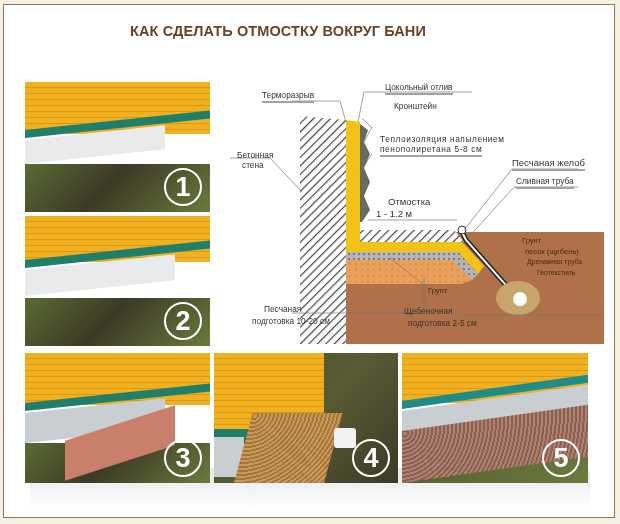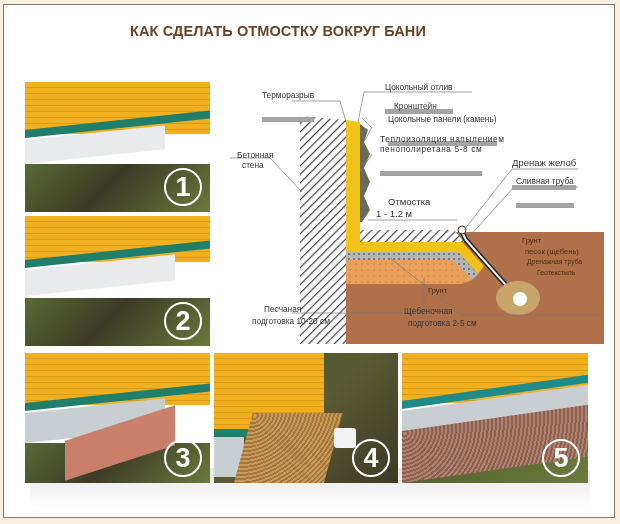--- a/index.html
+++ b/index.html
@@ -8,21 +8,21 @@
   .title{position:absolute;left:0;top:23px;width:556px;text-align:center;font-size:14.5px;font-weight:bold;color:#6b4426;letter-spacing:0.1px;}
   .shadow-bottom{position:absolute;left:30px;top:468px;width:560px;height:40px;background:linear-gradient(#e6e6e6,#ffffff);border-radius:6px;}
   .photo{position:absolute;overflow:hidden;}
   .photo .wall{position:absolute;left:0;top:0;right:0;background:repeating-linear-gradient(180deg,#f0b020 0px,#f0b020 5px,#d99a16 5px,#d99a16 6px);}
   .photo .trim{position:absolute;left:0;right:0;background:#1f7f6a;}
   .photo .base{position:absolute;left:0;right:0;background:#e8eaec;}
   .photo .ground{position:absolute;left:0;right:0;bottom:0;background:linear-gradient(135deg,#5a6a34,#3c3a26 45%,#6b7a3c);}
   .photo .num{position:absolute;width:34px;height:34px;border:2.5px solid #fff;border-radius:50%;color:#fff;font-weight:bold;font-size:27px;line-height:34px;text-align:center;font-family:"Liberation Sans",sans-serif;}
   .diagram{position:absolute;left:222px;top:82px;width:390px;height:268px;}
   .lbl{position:absolute;font-size:8.3px;color:#333;white-space:nowrap;font-family:"Liberation Sans",sans-serif;}
-  .lbl.u{border-bottom:5px solid #a3a3a3;padding-bottom:17px;}
+  .lbl.u{border-bottom:2px solid #a3a3a3;padding-bottom:1px;}
   .lbl.big{font-size:9.5px;}
   .lbl.dk{color:#4a2a10;font-size:7.6px;}
 </style>
 </head>
 <body>
 
 <div class="frame"></div>
 <div class="title">КАК СДЕЛАТЬ ОТМОСТКУ ВОКРУГ БАНИ</div>
 <div class="shadow-bottom"></div>
 
@@ -128,26 +128,25 @@
       <line x1="70" y1="231" x2="202" y2="231"></line>
         <line x1="202" y1="231" x2="202" y2="196"></line>
       <line x1="240" y1="233" x2="380" y2="233"></line>
         <line x1="240" y1="233" x2="168" y2="176"></line>
     </g>
   </svg>
 
   <div class="lbl u" style="left:40px;top:8px;">Терморазрыв</div>
   <div class="lbl u" style="left:163px;top:0px;">Цокольный отлив</div>
   <div class="lbl" style="left:172px;top:19px;">Кронштейн</div>
-  <div class="lbl u" style="left:166px;top:32px;">Цокольные панели (камень)</div>
   <div class="lbl" style="left:158px;top:52px;letter-spacing:0.6px;">Теплоизоляция напылением</div>
   <div class="lbl u" style="left:158px;top:62px;letter-spacing:0.6px;">пенополиретана 5-8 см</div>
   <div class="lbl" style="left:15px;top:68px;">Бетонная</div>
   <div class="lbl" style="left:20px;top:78px;">стена</div>
-  <div class="lbl u big" style="left:290px;top:75px;">Дренаж желоб</div>
+  <div class="lbl u big" style="left:290px;top:75px;">Песчаная желоб</div>
   <div class="lbl u" style="left:294px;top:94px;">Сливная труба</div>
   <div class="lbl big" style="left:166px;top:114px;">Отмостка</div>
   <div class="lbl big" style="left:154px;top:126px;">1 - 1.2 м</div>
   <div class="lbl dk" style="left:300px;top:154px;">Грунт</div>
   <div class="lbl dk" style="left:295px;top:165px;padding-left:8px;">песок (щебень)</div>
   <div class="lbl dk" style="left:305px;top:176px;font-size:6.8px;">Дренажная труба</div>
   <div class="lbl dk" style="left:315px;top:187px;font-size:6.8px;">Геотекстиль</div>
   <div class="lbl dk" style="left:206px;top:204px;">Грунт</div>
   <div class="lbl" style="left:42px;top:222px;">Песчаная</div>
   <div class="lbl" style="left:30px;top:234px;">подготовка 10-20 см</div>

